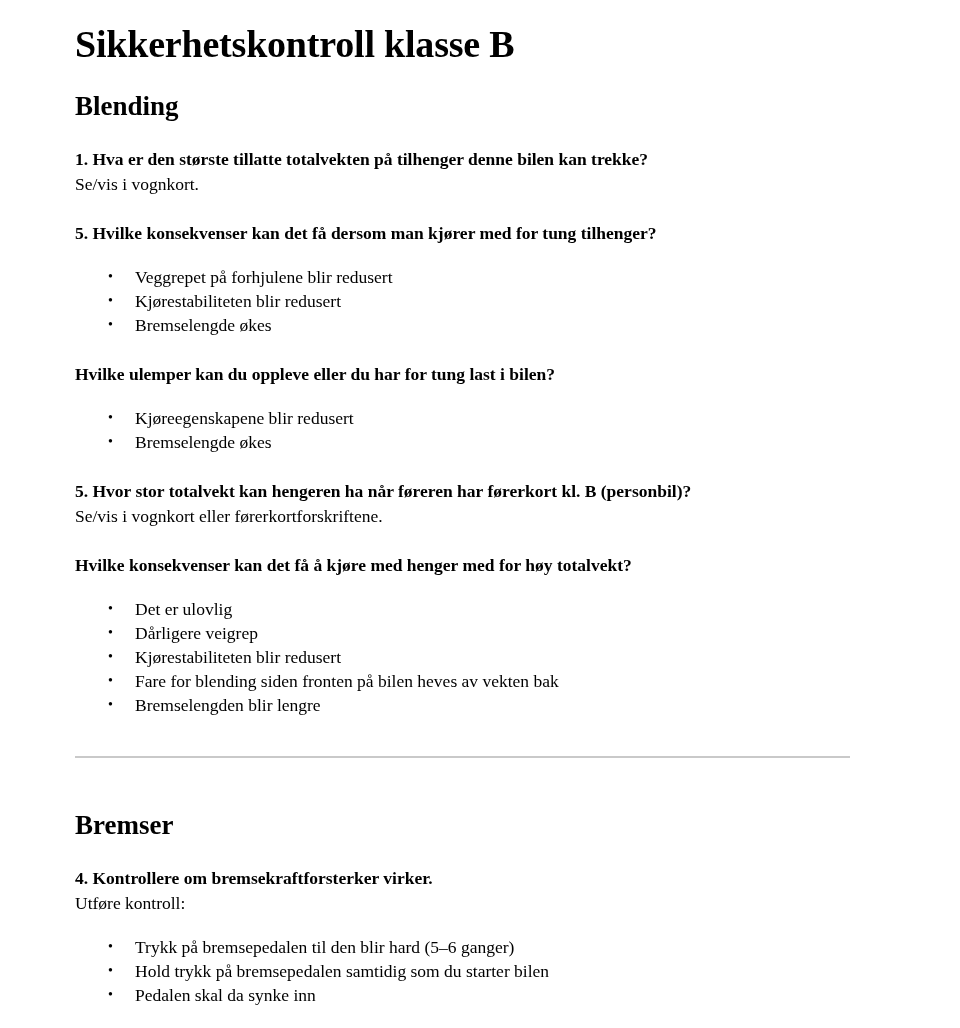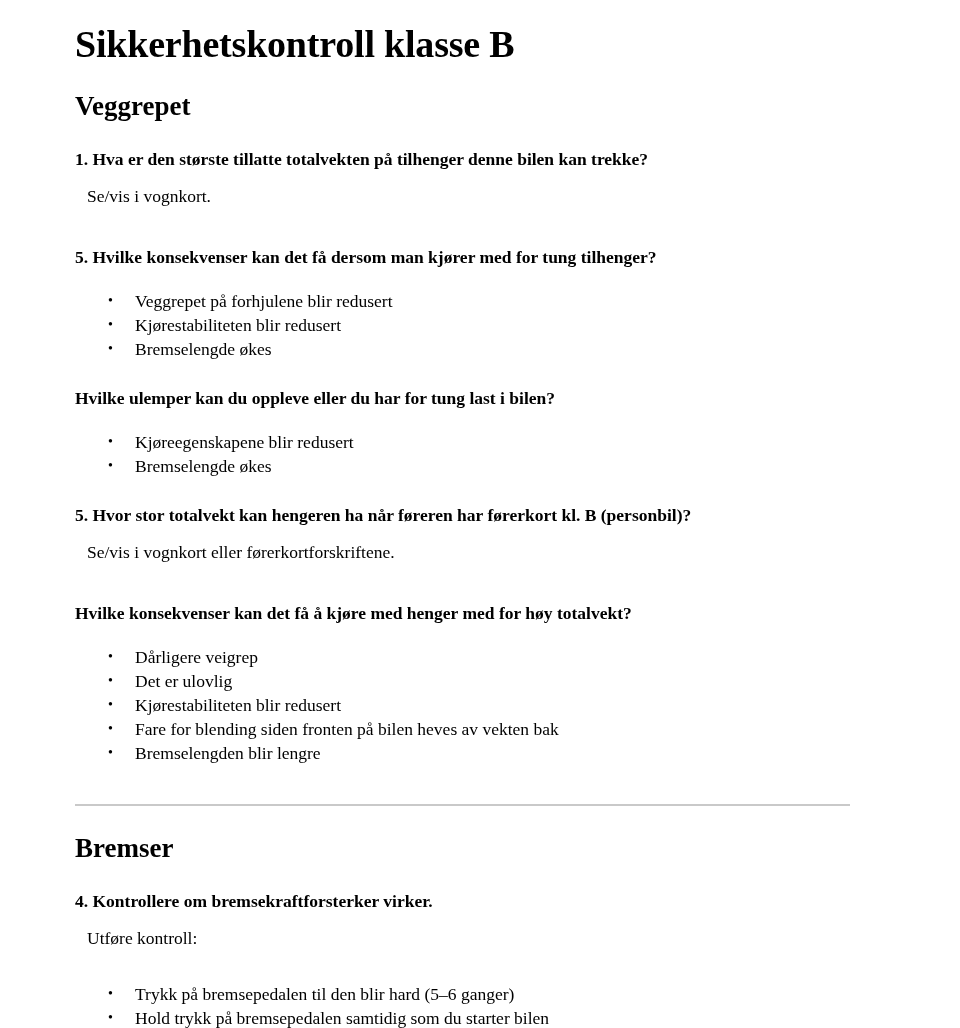--- a/index.html
+++ b/index.html
@@ -43,36 +43,36 @@
   }
   h2.section-title {
     font-family: "Liberation Serif", "DejaVu Serif", serif;
     font-size: 27px;
     line-height: 32px;
     font-weight: bold;
     margin: 0;
     padding-top: 24px;
   }
   h2.section-title.bremser {
-    padding-top: 26px;
+    padding-top: 51px;
   }
 
   
   .q-head {
     font-size: 17.5px;
     line-height: 23px;
     font-weight: bold;
     margin: 0;
     padding-top: 26px;
   }
   .q-answer {
     font-size: 17.5px;
     line-height: 23px;
     font-weight: normal;
-    margin: 12px;
+    margin: 0;
     padding-top: 2px;
   }
 
   
   ul.bullets {
     list-style: none;
     margin: 0;
     padding: 0;
     padding-top: 20px;
   }
@@ -103,21 +103,21 @@
   }
 </style>
 </head>
 <body>
 
 <div class="page">
   <div class="content">
 
     <h1 class="doc-title">Sikkerhetskontroll klasse B</h1>
 
-    <h2 class="section-title">Veggrepet</h2>
+    <h2 class="section-title">Blending</h2>
 
     <p class="q-head">1. Hva er den største tillatte totalvekten på tilhenger denne bilen kan trekke?</p>
     <p class="q-answer">Se/vis i vognkort.</p>
 
     <p class="q-head">5. Hvilke konsekvenser kan det få dersom man kjører med for tung tilhenger?</p>
     <ul class="bullets">
       <li>Veggrepet på forhjulene blir redusert</li>
       <li>Kjørestabiliteten blir redusert</li>
       <li>Bremselengde økes</li>
     </ul>
@@ -126,22 +126,22 @@
     <ul class="bullets">
       <li>Kjøreegenskapene blir redusert</li>
       <li>Bremselengde økes</li>
     </ul>
 
     <p class="q-head">5. Hvor stor totalvekt kan hengeren ha når føreren har førerkort kl. B (personbil)?</p>
     <p class="q-answer">Se/vis i vognkort eller førerkortforskriftene.</p>
 
     <p class="q-head">Hvilke konsekvenser kan det få å kjøre med henger med for høy totalvekt?</p>
     <ul class="bullets">
+      <li>Det er ulovlig</li>
       <li>Dårligere veigrep</li>
-      <li>Det er ulovlig</li>
       <li>Kjørestabiliteten blir redusert</li>
       <li>Fare for blending siden fronten på bilen heves av vekten bak</li>
       <li>Bremselengden blir lengre</li>
     </ul>
 
     <hr class="divider">
 
     <h2 class="section-title bremser">Bremser</h2>
 
     <p class="q-head">4. Kontrollere om bremsekraftforsterker virker.</p>

